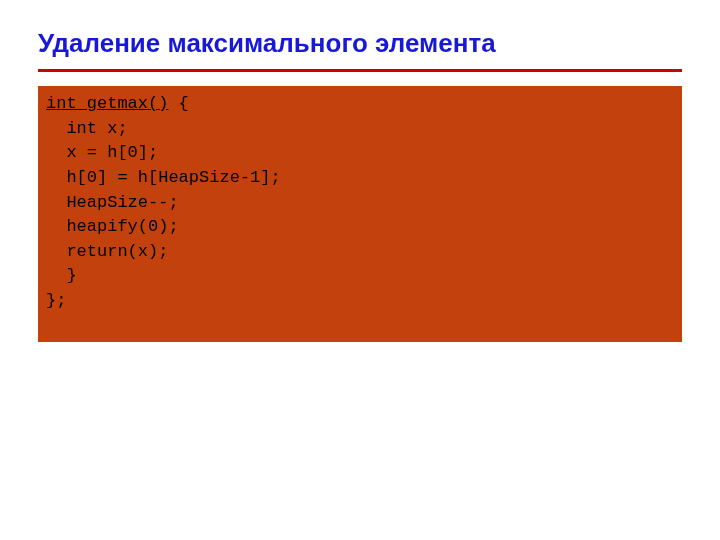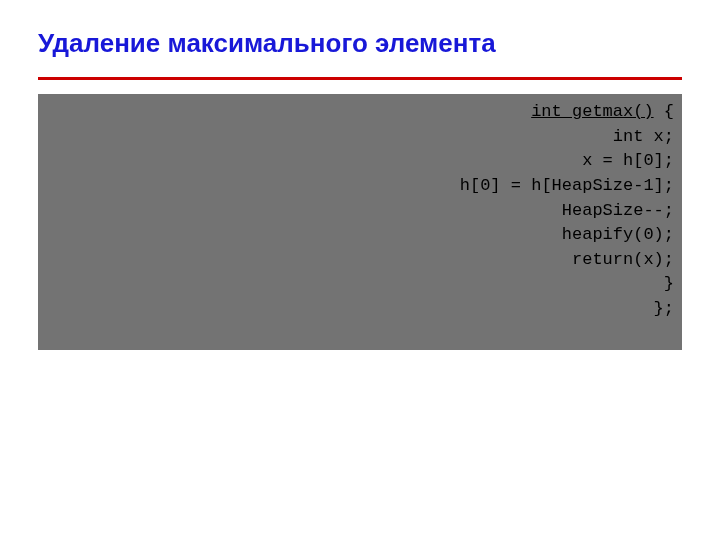--- a/index.html
+++ b/index.html
@@ -11,36 +11,35 @@
       width: 720px;
       height: 540px;
       background: #ffffff;
       font-family: Arial, Helvetica, sans-serif;
       padding: 28px 38px;
     }
     .title {
       color: #1818d8;
       font-size: 26px;
       font-weight: bold;
-      margin-bottom: 18px;
+      margin-bottom: 10px;
     }
     .divider {
       height: 3px;
       background: #cc0000;
       margin-bottom: 14px;
     }
     .code-block {
-      background: #737373;
+      background: #c2410c;
       padding: 6px 8px 28px 8px;
       font-family: Consolas, "Courier New", monospace;
       font-size: 17px;
       line-height: 1.45;
       color: #000000;
       white-space: pre;
-      text-align: right;
     }
     .code-block .underlined {
       text-decoration: underline;
     }
   </style>
 </head>
 <body>
 
 <div class="title">Удаление максимального элемента</div>
 <div class="divider"></div>

